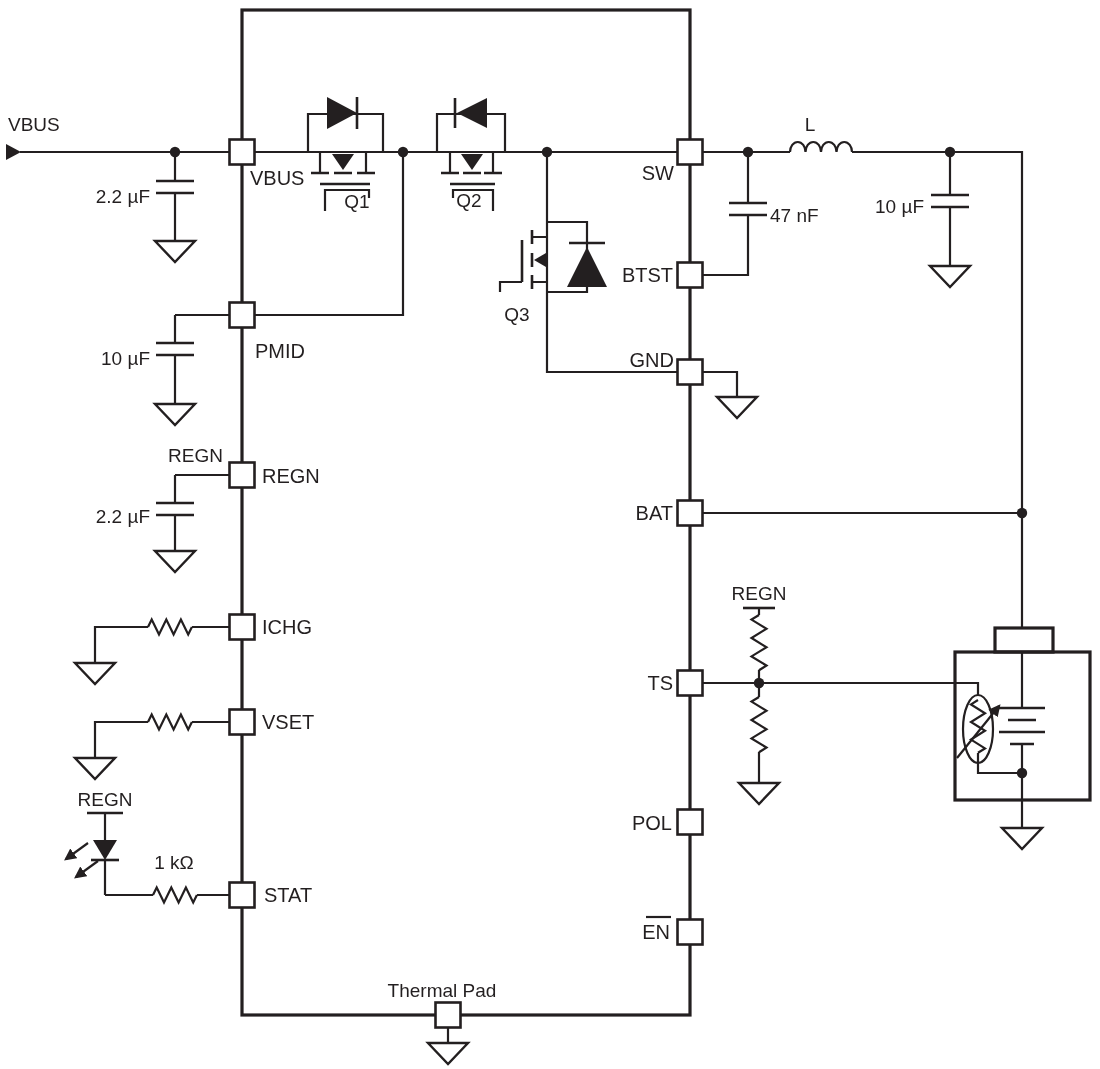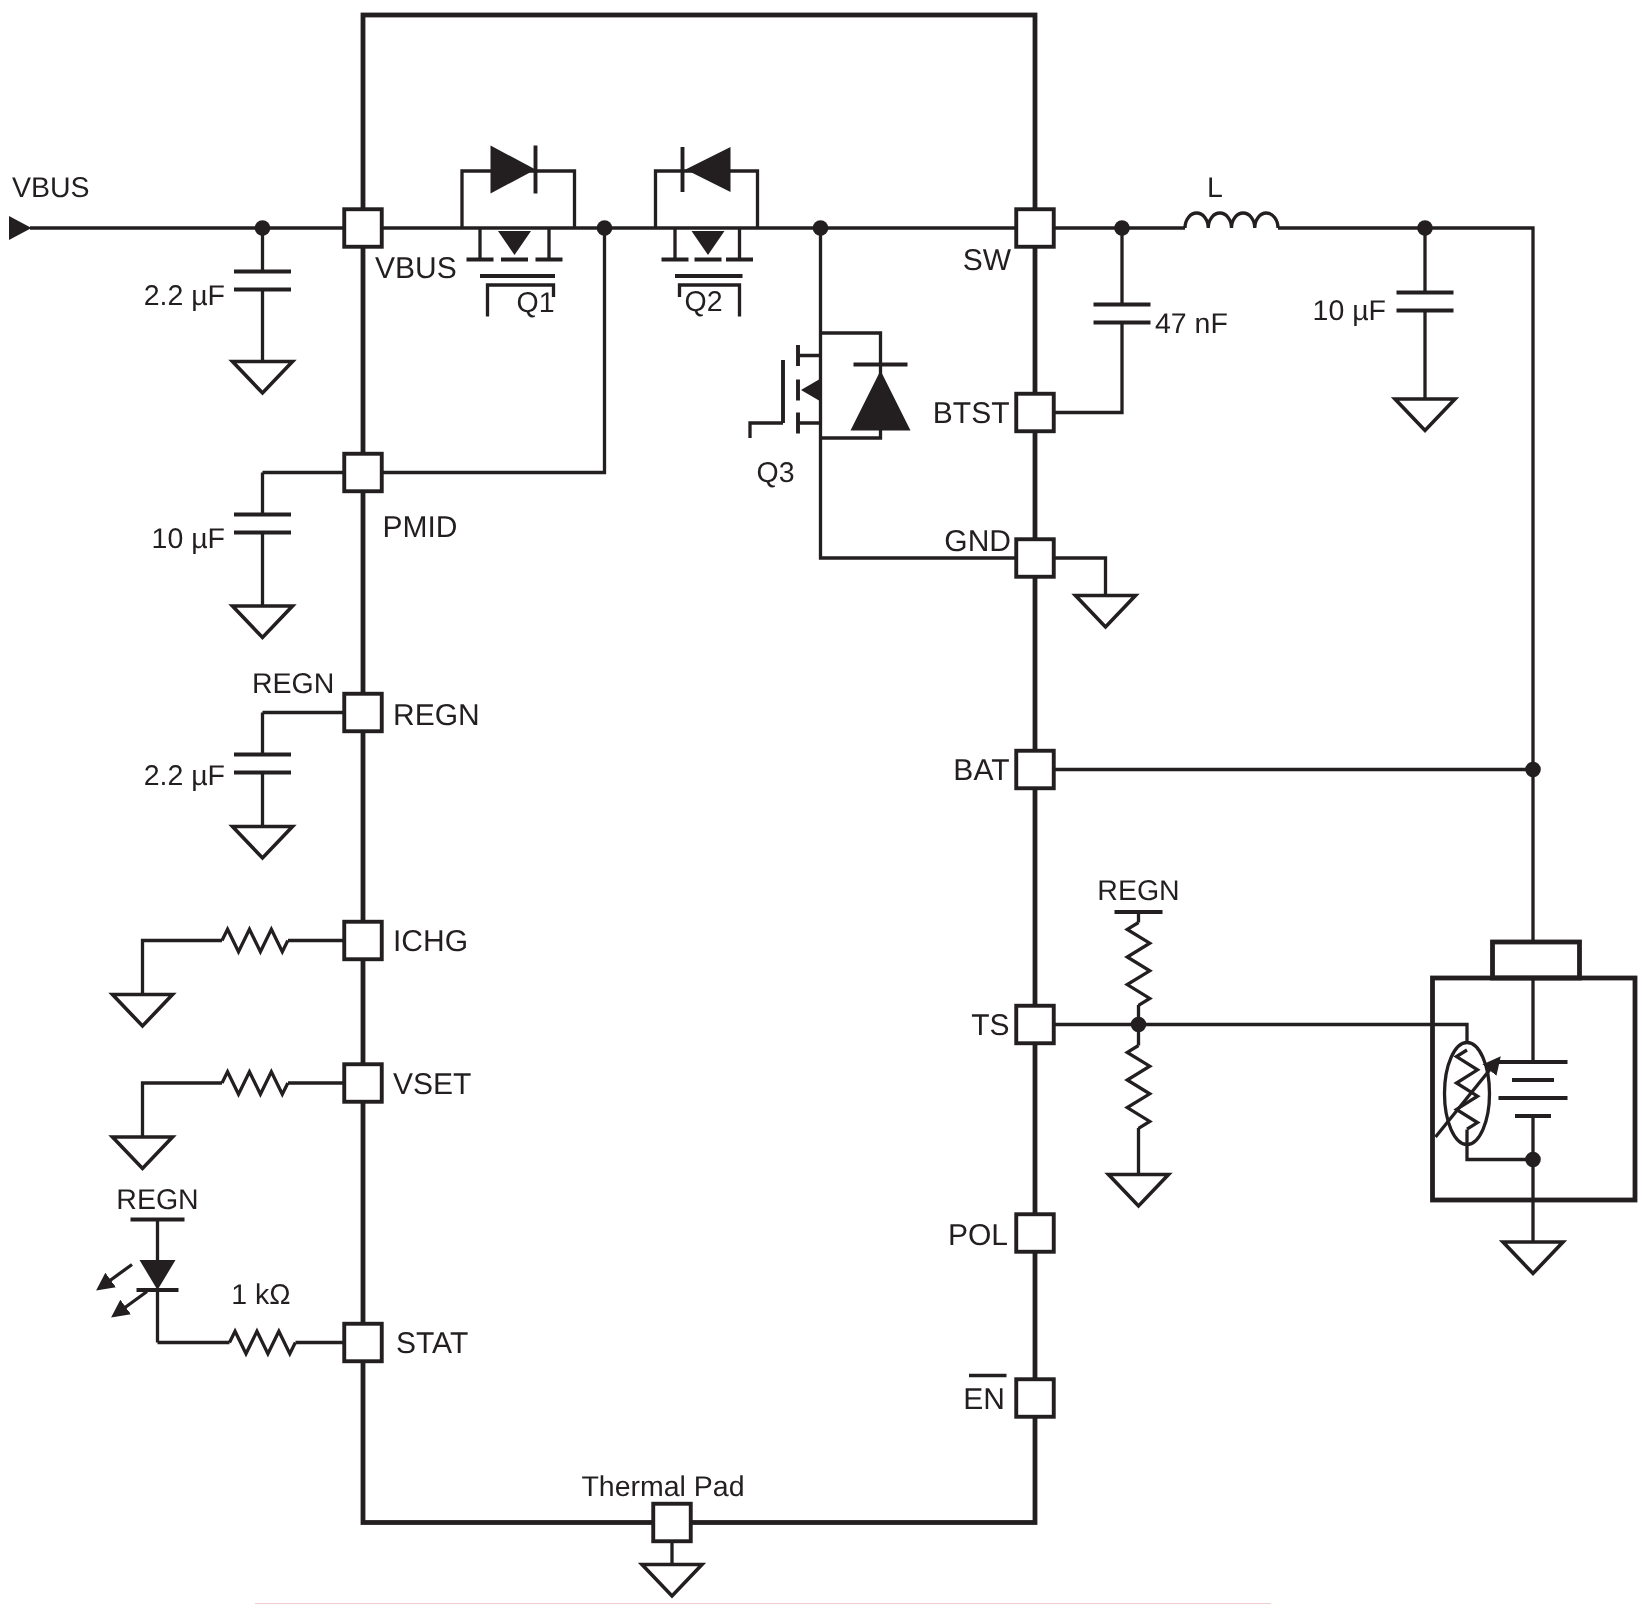--- a/index.html
+++ b/index.html
@@ -1,16 +1,16 @@
 <!DOCTYPE html>
 <html><head>
 <meta charset="utf-8">
 <style>
   html,body{margin:0;padding:0;background:#ffffff;}
-  .canvas-wrap{width:984px;height:1069px;background:#b91c1c;position:relative;}
+  .canvas-wrap{width:984px;height:1069px;background:#4d7c0f;position:relative;}
   svg{display:block;}
   text{font-family:"Liberation Sans","DejaVu Sans",sans-serif;fill:#231f20;}
   .lbl{font-size:19px;}
   .pin{font-size:20px;}
   .wire{stroke:#231f20;stroke-width:2.2;fill:none;}
   .thick{stroke:#231f20;stroke-width:3.2;fill:none;}
   .plate{stroke:#231f20;stroke-width:2.6;fill:none;}
   .pinbox{fill:#ffffff;stroke:#231f20;stroke-width:2.6;}
   .gnd{fill:#ffffff;stroke:#231f20;stroke-width:2.4;stroke-linejoin:miter;}
   .fillb{fill:#231f20;stroke:none;}

